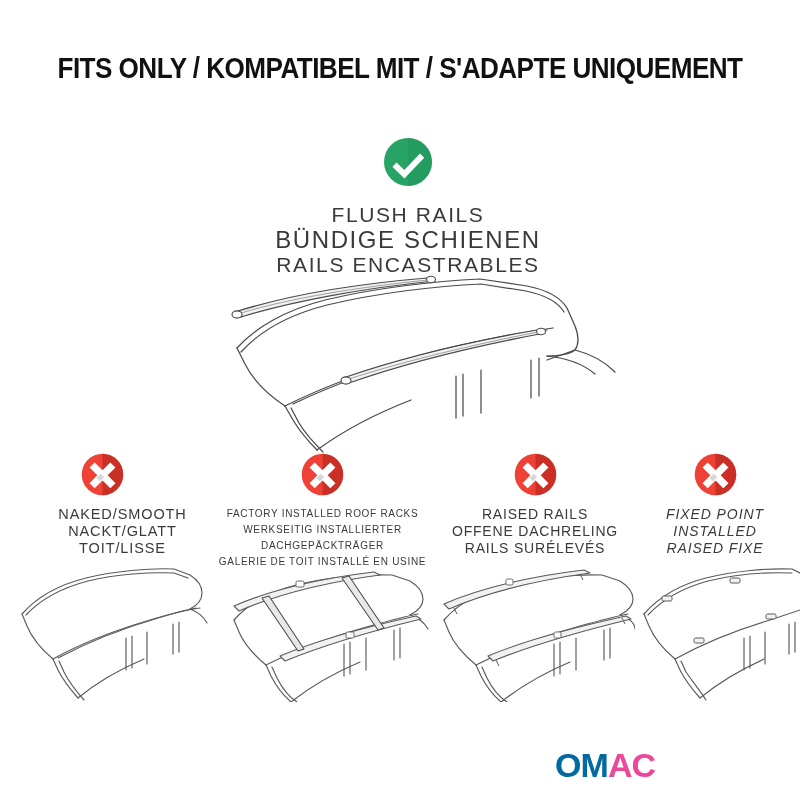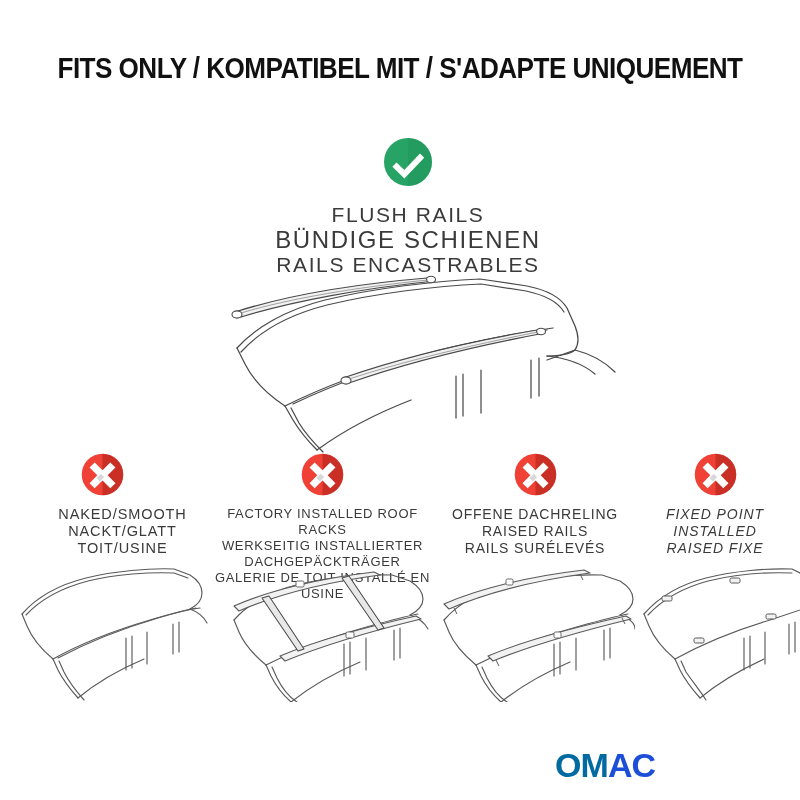--- a/index.html
+++ b/index.html
@@ -80,21 +80,21 @@
     margin: 0 auto;
     display: block;
   }
   .col-labels {
     margin-top: 9px;
     color: #3a3a3a;
     line-height: 17px;
     letter-spacing: 0.9px;
   }
   .col-1 .col-labels { font-size: 14.5px; padding-left: 40px; }
-  .col-2 .col-labels { font-size: 13px; letter-spacing: 0.7px; line-height: 16px; }
+  .col-2 .col-labels { font-size: 10px; letter-spacing: 0.7px; line-height: 16px; }
   .col-3 .col-labels { font-size: 14px; letter-spacing: 0.8px; }
   .col-4 .col-labels { font-size: 14px; font-style: italic; }
 
   
   .art-row {
     position: absolute;
     top: 552px; left: 0; width: 800px;
     height: 160px;
   }
   .art-cell { position: absolute; top: 0; }
@@ -106,21 +106,21 @@
   
   .logo {
     position: absolute;
     right: 28px; bottom: 18px;
     font-weight: bold;
     font-size: 34px;
     letter-spacing: -1px;
     line-height: 34px;
   }
   .logo .om { color: #0369a1; }
-  .logo .ac { color: #1d4ed8; }
+  .logo .ac { color: #ec4899; }
 
   svg { display: block; }
 </style>
 </head>
 <body>
 
 <div class="page">
 
   <div class="header">
     <div class="header-title">FITS ONLY / KOMPATIBEL MIT / S'ADAPTE UNIQUEMENT</div>
@@ -189,21 +189,21 @@
     <div class="col col-1">
       <svg class="x-badge" viewBox="0 0 52 52">
         <circle cx="26" cy="26" r="24" fill="#ef4136"></circle>
         <path d="M26 2 A24 24 0 0 1 50 26 A24 24 0 0 1 26 50 Z" fill="#9e1b14" opacity="0.45"></path>
         <path d="M17 12 L26 21 L35 12 L41 18 L32 27 L41 36 L35 42 L26 33 L17 42 L11 36 L20 27 L11 18 Z" fill="#ffffff"></path>
         <path d="M24 25 L28 29 L23 34 L19 30 Z" fill="#d8d8d8"></path>
       </svg>
       <div class="col-labels">
         <div>NAKED/SMOOTH</div>
         <div>NACKT/GLATT</div>
-        <div>TOIT/USINE</div>
+        <div>TOIT/LISSE</div>
       </div>
     </div>
 
     <div class="col col-2">
       <svg class="x-badge" viewBox="0 0 52 52">
         <circle cx="26" cy="26" r="24" fill="#ef4136"></circle>
         <path d="M26 2 A24 24 0 0 1 50 26 A24 24 0 0 1 26 50 Z" fill="#9e1b14" opacity="0.45"></path>
         <path d="M17 12 L26 21 L35 12 L41 18 L32 27 L41 36 L35 42 L26 33 L17 42 L11 36 L20 27 L11 18 Z" fill="#ffffff"></path>
         <path d="M24 25 L28 29 L23 34 L19 30 Z" fill="#d8d8d8"></path>
       </svg>
@@ -216,22 +216,22 @@
     </div>
 
     <div class="col col-3">
       <svg class="x-badge" viewBox="0 0 52 52">
         <circle cx="26" cy="26" r="24" fill="#ef4136"></circle>
         <path d="M26 2 A24 24 0 0 1 50 26 A24 24 0 0 1 26 50 Z" fill="#9e1b14" opacity="0.45"></path>
         <path d="M17 12 L26 21 L35 12 L41 18 L32 27 L41 36 L35 42 L26 33 L17 42 L11 36 L20 27 L11 18 Z" fill="#ffffff"></path>
         <path d="M24 25 L28 29 L23 34 L19 30 Z" fill="#d8d8d8"></path>
       </svg>
       <div class="col-labels">
+        <div>RAISED RAILS</div>
         <div>OFFENE DACHRELING</div>
-        <div>RAISED RAILS</div>
         <div>RAILS SURÉLEVÉS</div>
       </div>
     </div>
 
     <div class="col col-4">
       <svg class="x-badge" viewBox="0 0 52 52">
         <circle cx="26" cy="26" r="24" fill="#ef4136"></circle>
         <path d="M26 2 A24 24 0 0 1 50 26 A24 24 0 0 1 26 50 Z" fill="#9e1b14" opacity="0.45"></path>
         <path d="M17 12 L26 21 L35 12 L41 18 L32 27 L41 36 L35 42 L26 33 L17 42 L11 36 L20 27 L11 18 Z" fill="#ffffff"></path>
         <path d="M24 25 L28 29 L23 34 L19 30 Z" fill="#d8d8d8"></path>

